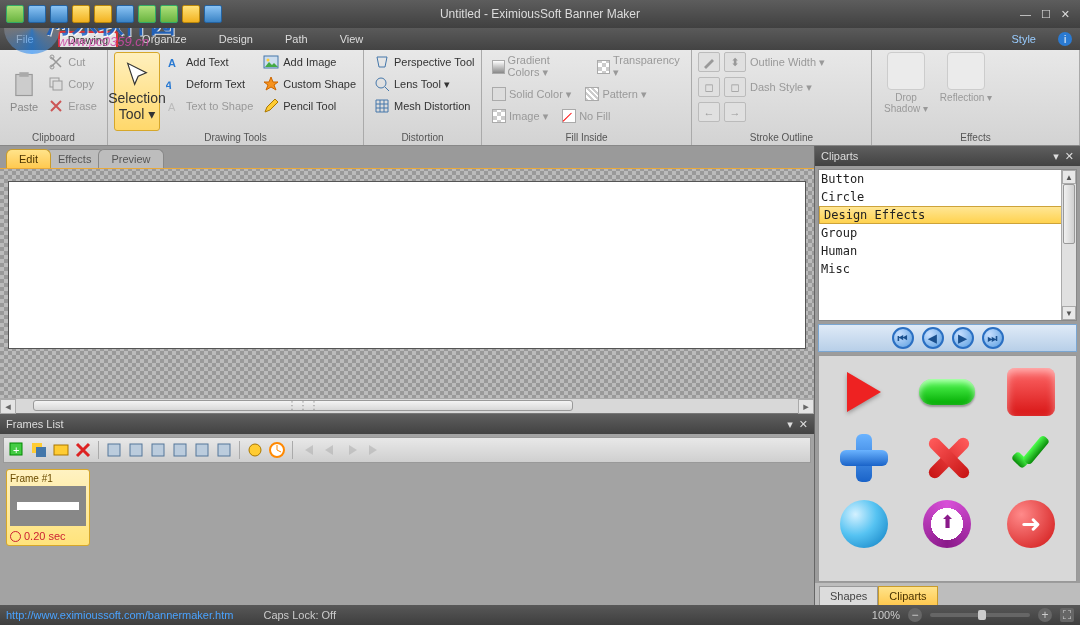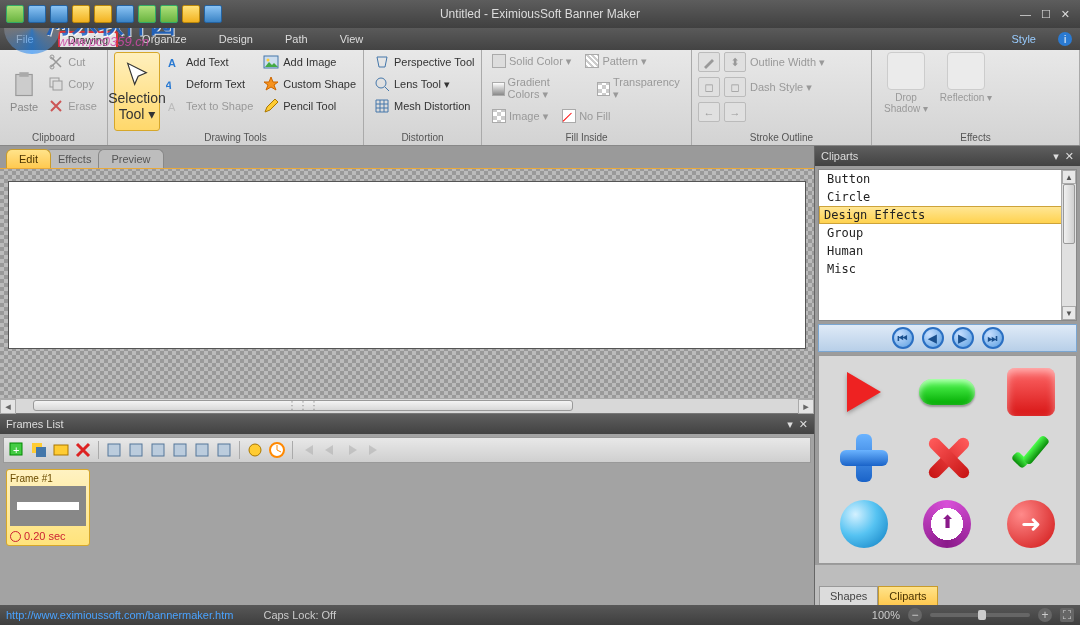--- a/index.html
+++ b/index.html
@@ -70,21 +70,21 @@
 .frames-body { flex: 1; padding: 6px; display: flex; gap: 6px; align-items: flex-start; }
 .frame-card { width: 84px; background: linear-gradient(#fff2c2,#ffe37b); border: 1px solid #d6a72a; border-radius: 3px; padding: 3px; }
 .frame-card .ftitle { color: #6a4b00; font-size: 10px; margin-bottom: 2px; }
 .frame-card .fprev { height: 40px; background: #888; display: flex; align-items: center; justify-content: center; }
 .frame-card .fprev .bar { width: 62px; height: 8px; background: #fff; }
 .frame-card .ftime { display: flex; align-items: center; gap: 3px; margin-top: 4px; color: #c23; font-size: 10px; }
 .clock { width: 11px; height: 11px; border: 1.5px solid #c23; border-radius: 50%; position: relative; }
 
 .right-panel { width: 266px; background: #9c9c9c; display: flex; flex-direction: column; border-left: 1px solid #666; }
 .cliplist { background: #fff; margin: 3px; height: 152px; overflow: hidden; border: 1px solid #888; position: relative; }
-.cliplist-item { padding: 2px 8px; font-family: "SimSun", monospace; font-size: 12px; color: #222; }
+.cliplist-item { padding: 2px 2px; font-family: "SimSun", monospace; font-size: 12px; color: #222; }
 .cliplist-item.selected { background: linear-gradient(#ffe694,#ffd24f); border: 1px solid #cda33a; padding: 1px 4px; }
 .cliplist .vscroll { position: absolute; right: 0; top: 0; bottom: 0; width: 15px; background: #e0e0e0; border-left: 1px solid #aaa; }
 .cliplist .vscroll .arrow { height: 14px; background: #e8e8e8; border: 1px solid #aaa; display:flex;align-items:center;justify-content:center;color:#555;font-size:8px; }
 .cliplist .vscroll .track { position:absolute; top:14px; bottom:14px; left:0; right:0; }
 .cliplist .vscroll .thumb2 { position:absolute; top:0; left:1px; right:1px; height:60px; background:linear-gradient(90deg,#f0f0f0,#d0d0d0); border:1px solid #999; border-radius:2px; }
 .cliplist .vscroll .barrow { position:absolute; bottom:0; left:0; right:0; }
 
 .nav-bar { height: 28px; background: linear-gradient(#dfeaf7,#b8cfe8); margin: 0 3px; border: 1px solid #7aa6d2; display: flex; align-items: center; justify-content: center; gap: 8px; }
 .nav-btn { width: 22px; height: 22px; border: 2px solid #2a6fc2; border-radius: 50%; background: radial-gradient(circle at 30% 30%, #c8e0ff, #5a9ee0); display: flex; align-items: center; justify-content: center; color: #1a508e; font-weight: bold; }
 
@@ -102,21 +102,21 @@
 .shape-x::before { transform: rotate(45deg); }
 .shape-x::after { transform: rotate(-45deg); }
 .shape-check { width: 50px; height: 50px; position: relative; }
 .shape-check::before { content:""; position:absolute; left:6px; top:22px; width:16px; height:10px; background:linear-gradient(#4dff4d,#0a8a0a); transform:rotate(45deg); border-radius:4px; }
 .shape-check::after { content:""; position:absolute; left:14px; top:12px; width:32px; height:10px; background:linear-gradient(#4dff4d,#0a8a0a); transform:rotate(-50deg); border-radius:4px; }
 .shape-sphere { width: 48px; height: 48px; border-radius: 50%; background: radial-gradient(circle at 32% 30%, #d4f1ff 0%, #56c3f2 45%, #0a7abf 100%); }
 .shape-ring { width: 48px; height: 48px; border-radius: 50%; background: radial-gradient(circle, #fff 0 16px, transparent 16px), conic-gradient(#d850d8,#8a1a8a,#d850d8); display:flex;align-items:center;justify-content:center; }
 .shape-ring .inner-arrow { color:#8a1a8a; font-size:18px; margin-top:-4px; }
 .shape-arrow { width: 48px; height: 48px; border-radius: 50%; background: radial-gradient(circle at 30% 30%, #ff8a8a, #d01515); display:flex;align-items:center;justify-content:center; color:#fff; font-size:24px; }
 
-.clip-tabs { height: 40px; background: #bdbdbd; display: flex; align-items: flex-end; padding-left: 4px; margin-top:-2px; }
+.clip-tabs { height: 22px; background: #bdbdbd; display: flex; align-items: flex-end; padding-left: 4px; margin-top:-2px; }
 .clip-tab { padding: 3px 10px; background: #dcdcdc; color: #444; border: 1px solid #999; border-bottom: none; border-radius: 0 0 0 0; }
 .clip-tab.active { background: linear-gradient(#ffe38a,#ffc950); color: #4a3300; border-color: #c89b2a; }
 
 .statusbar { height: 20px; background: linear-gradient(#585858,#3e3e3e); color: #ccc; display: flex; align-items: center; padding: 0 6px; font-size: 11px; }
 .statusbar .link { color: #4aa3ff; margin-right: 30px; }
 .statusbar .zoom { margin-left: auto; display: flex; align-items: center; gap: 8px; }
 .zoom-track { width: 100px; height: 4px; background: #666; border-radius: 2px; position: relative; }
 .zoom-thumb { position: absolute; left: 48px; top: -3px; width: 8px; height: 10px; background: #ccc; border-radius: 2px; }
 .zoom-btn { width: 14px; height: 14px; border-radius: 50%; background: #666; color: #ccc; display:flex;align-items:center;justify-content:center; font-size:12px; line-height:1; }
 
@@ -284,36 +284,36 @@
           </div>
       </div>
     </div>
     <div class="ribbon-group-title">Distortion</div>
   </div>
 
   <div class="ribbon-group fill-group" style="width:210px">
     <div class="ribbon-group-body" style="flex-direction:column">
       <div class="row">
         <div class="fill-btn">
+            <span class="sq grad"></span>
+            <span>Gradient Colors ▾</span>
+          </div>
+        <div class="fill-btn">
+            <span class="sq img"></span>
+            <span>Transparency ▾</span>
+          </div>
+      </div>
+      <div class="row">
+        <div class="fill-btn">
             <span class="sq"></span>
             <span>Solid Color ▾</span>
           </div>
         <div class="fill-btn">
             <span class="sq" style="background:repeating-linear-gradient(45deg,#ccc 0 2px,#fff 2px 4px)"></span>
             <span>Pattern ▾</span>
-          </div>
-      </div>
-      <div class="row">
-        <div class="fill-btn">
-            <span class="sq grad"></span>
-            <span>Gradient Colors ▾</span>
-          </div>
-        <div class="fill-btn">
-            <span class="sq img"></span>
-            <span>Transparency ▾</span>
           </div>
       </div>
       <div class="row">
         <div class="fill-btn">
             <span class="sq img"></span>
             <span>Image ▾</span>
           </div>
         <div class="fill-btn">
             <span class="sq" style="background:#fff;position:relative">
               <span style="position:absolute;inset:0;border-top:1px solid red;transform:rotate(-45deg);top:6px"></span>

